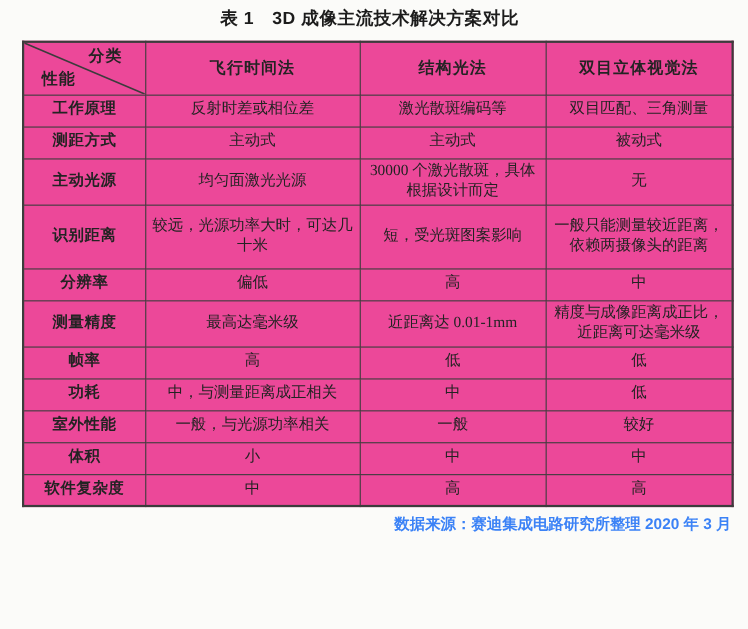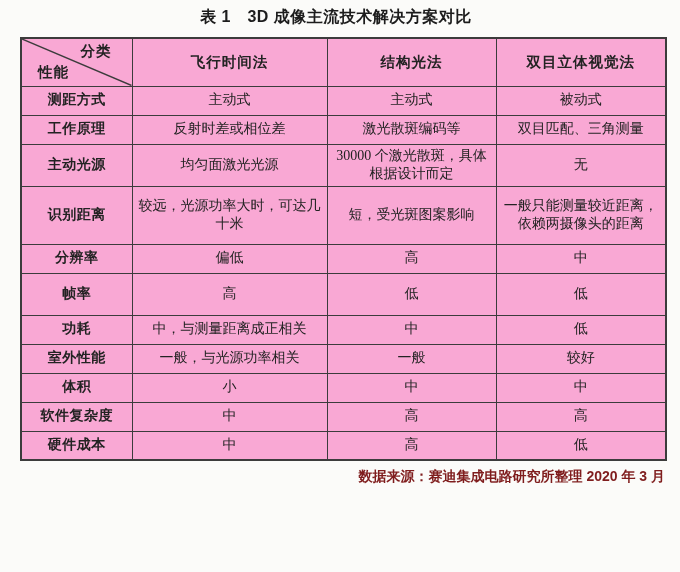--- a/index.html
+++ b/index.html
@@ -26,21 +26,21 @@
     letter-spacing: 0.5px;
     margin: 0 0 9px 0;
     color: #1c1c1c;
   }
   table.cmp {
     border-collapse: collapse;
     table-layout: fixed;
     margin-left: 20px;
     width: 645px;
     border: 2px solid #3c3c3c;
-    background: #f9a8d4;
+    background: #ec4899;
   }
   table.cmp col.c0 { width: 111px; }
   table.cmp col.c1 { width: 195px; }
   table.cmp col.c2 { width: 169px; }
   table.cmp col.c3 { width: 170px; }
   table.cmp th, table.cmp td {
     border: 1.5px solid #3c3c3c;
     text-align: center;
     vertical-align: middle;
     font-size: 14px;
@@ -86,21 +86,21 @@
     font-size: 14.5px;
     letter-spacing: 1px;
   }
   .footer {
     width: 665px;
     text-align: right;
     margin-top: 7px;
     font-family: "Liberation Sans", "DejaVu Sans", sans-serif;
     font-weight: 700;
     font-size: 14px;
-    color: #7f1d1d;
+    color: #3b82f6;
   }
 </style>
 </head>
 <body>
 
 <div class="page">
 
   <div class="title">表 1　3D 成像主流技术解决方案对比</div>
 
   <table class="cmp">
@@ -119,50 +119,56 @@
           <span class="corner-top">分类</span>
           <span class="corner-bottom">性能</span>
         </th>
         <th class="colhead">飞行时间法</th>
         <th class="colhead">结构光法</th>
         <th class="colhead">双目立体视觉法</th>
       </tr>
     </thead>
     <tbody>
         <tr>
+          <th>工作原理</th>
+          <td>反射时差或相位差</td>
+          <td>激光散斑编码等</td>
+          <td>双目匹配、三角测量</td>
+        </tr>
+        <tr>
           <th>测距方式</th>
           <td>主动式</td>
           <td>主动式</td>
           <td>被动式</td>
         </tr>
         <tr>
-          <th>工作原理</th>
-          <td>反射时差或相位差</td>
-          <td>激光散斑编码等</td>
-          <td>双目匹配、三角测量</td>
-        </tr>
-        <tr>
           <th>主动光源</th>
           <td>均匀面激光光源</td>
           <td>30000 个激光散斑，具体根据设计而定</td>
           <td>无</td>
         </tr>
         <tr>
           <th>识别距离</th>
           <td>较远，光源功率大时，可达几十米</td>
           <td>短，受光斑图案影响</td>
           <td>一般只能测量较近距离，依赖两摄像头的距离</td>
         </tr>
         <tr>
           <th>分辨率</th>
           <td>偏低</td>
           <td>高</td>
           <td>中</td>
         </tr>
         <tr>
+          <th>测量精度</th>
+          <td>最高达毫米级</td>
+          <td>近距离达 0.01-1mm</td>
+          <td>精度与成像距离成正比，近距离可达毫米级</td>
+        </tr>
+        <tr>
           <th>帧率</th>
           <td>高</td>
           <td>低</td>
           <td>低</td>
         </tr>
         <tr>
           <th>功耗</th>
           <td>中，与测量距离成正相关</td>
           <td>中</td>
           <td>低</td>
@@ -178,24 +184,18 @@
           <td>小</td>
           <td>中</td>
           <td>中</td>
         </tr>
         <tr>
           <th>软件复杂度</th>
           <td>中</td>
           <td>高</td>
           <td>高</td>
         </tr>
-        <tr>
-          <th>硬件成本</th>
-          <td>中</td>
-          <td>高</td>
-          <td>低</td>
-        </tr>
       </tbody>
   </table>
 
   <div class="footer">数据来源：赛迪集成电路研究所整理  2020 年 3 月</div>
 
 </div>
 
 </body></html>

